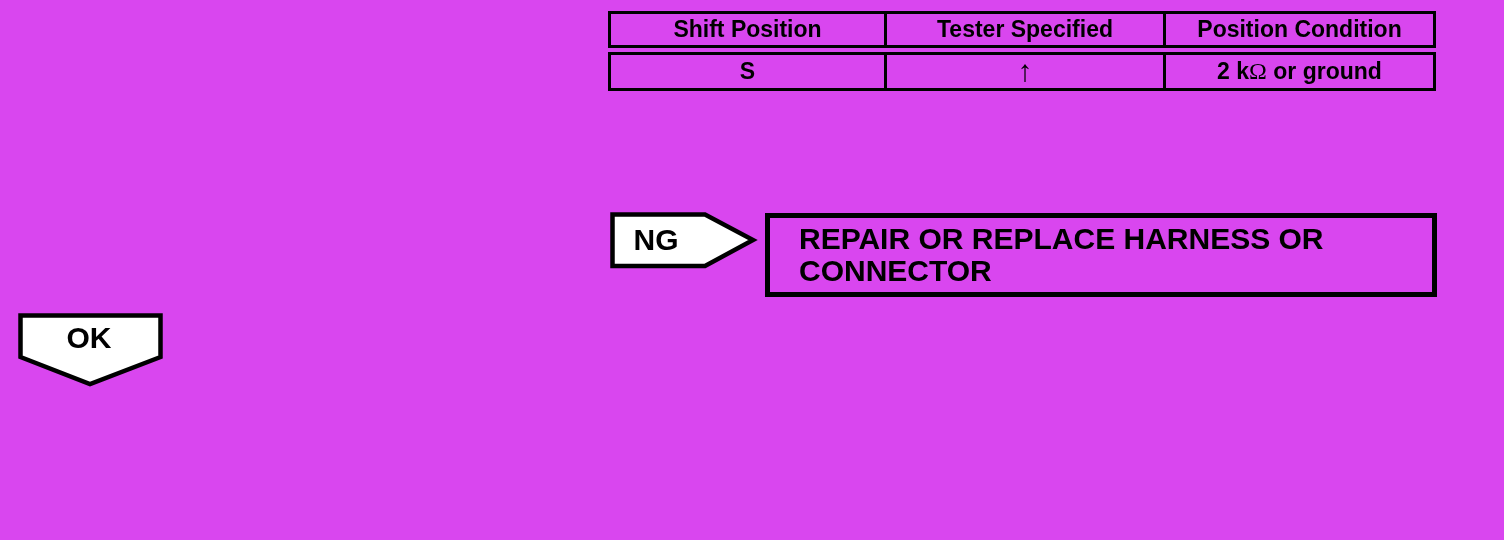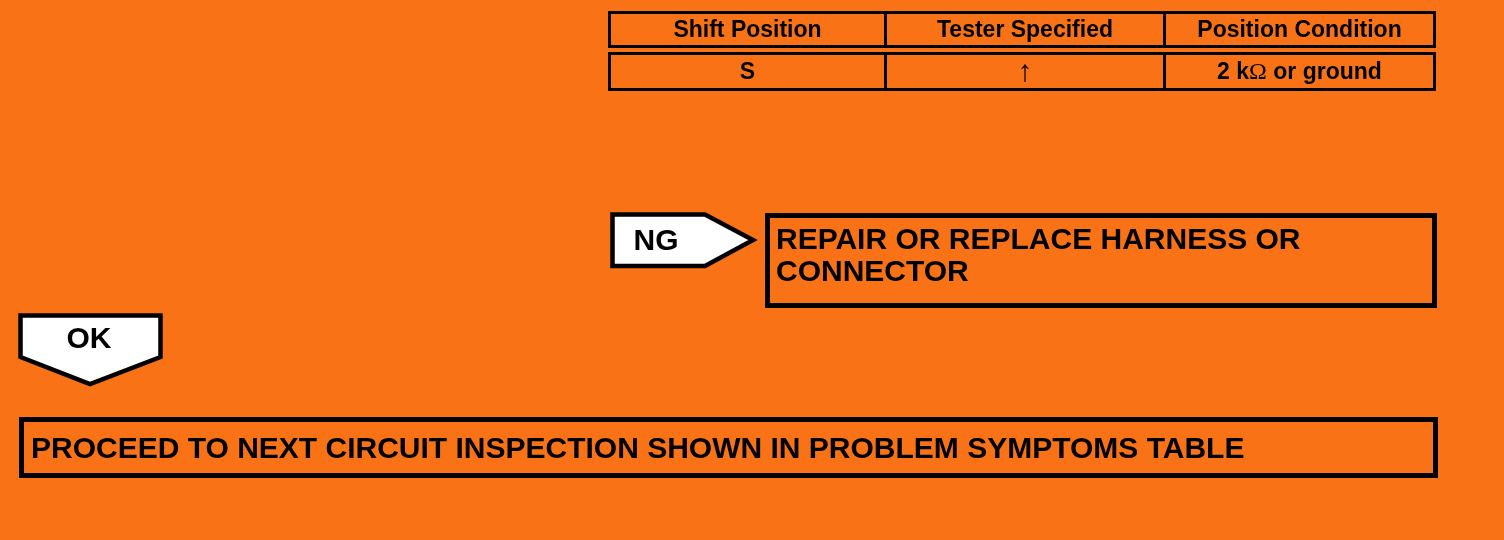--- a/index.html
+++ b/index.html
@@ -1,20 +1,20 @@
 <!DOCTYPE html>
 <html><head>
 <meta charset="utf-8">
 <style>
   html, body { margin: 0; padding: 0; background: #ffffff; }
   .canvas {
     position: relative;
     width: 1504px;
     height: 540px;
-    background: #f97316;
+    background: #d946ef;
     color: #000000;
     font-family: "Liberation Sans", sans-serif;
     overflow: hidden;
   }
 
   
   table.spec {
     position: absolute;
     left: 608px;
     top: 11px;
@@ -64,24 +64,24 @@
     font-size: 30px;
     fill: #000;
   }
 
   
   .ng-box {
     position: absolute;
     left: 765px;
     top: 213px;
     width: 672px;
-    height: 95px;
+    height: 84px;
     box-sizing: border-box;
     border: 5px solid #000;
-    padding: 5px 12px 0 6px;
+    padding: 5px 12px 0 29px;
     font-weight: bold;
     font-size: 30px;
     line-height: 32px;
   }
   .ok-box {
     position: absolute;
     left: 19px;
     top: 417px;
     width: 1419px;
     height: 61px;
@@ -129,17 +129,14 @@
 
   <div class="ng-box">
     <span>REPAIR OR REPLACE HARNESS OR CONNECTOR</span>
   </div>
 
   <svg class="flag flag-ok" width="146" height="75" viewBox="0 0 146 75">
     <polygon points="2.5,2.5 142.5,2.5 142.5,44 72,71 2.5,44" fill="#ffffff" stroke="#000000" stroke-width="4.5" stroke-linejoin="miter"></polygon>
     <text x="71" y="35" text-anchor="middle">OK</text>
   </svg>
 
-  <div class="ok-box">
-    <span>PROCEED TO NEXT CIRCUIT INSPECTION SHOWN IN PROBLEM SYMPTOMS TABLE</span>
-  </div>
 
 </div>
 
 </body></html>

